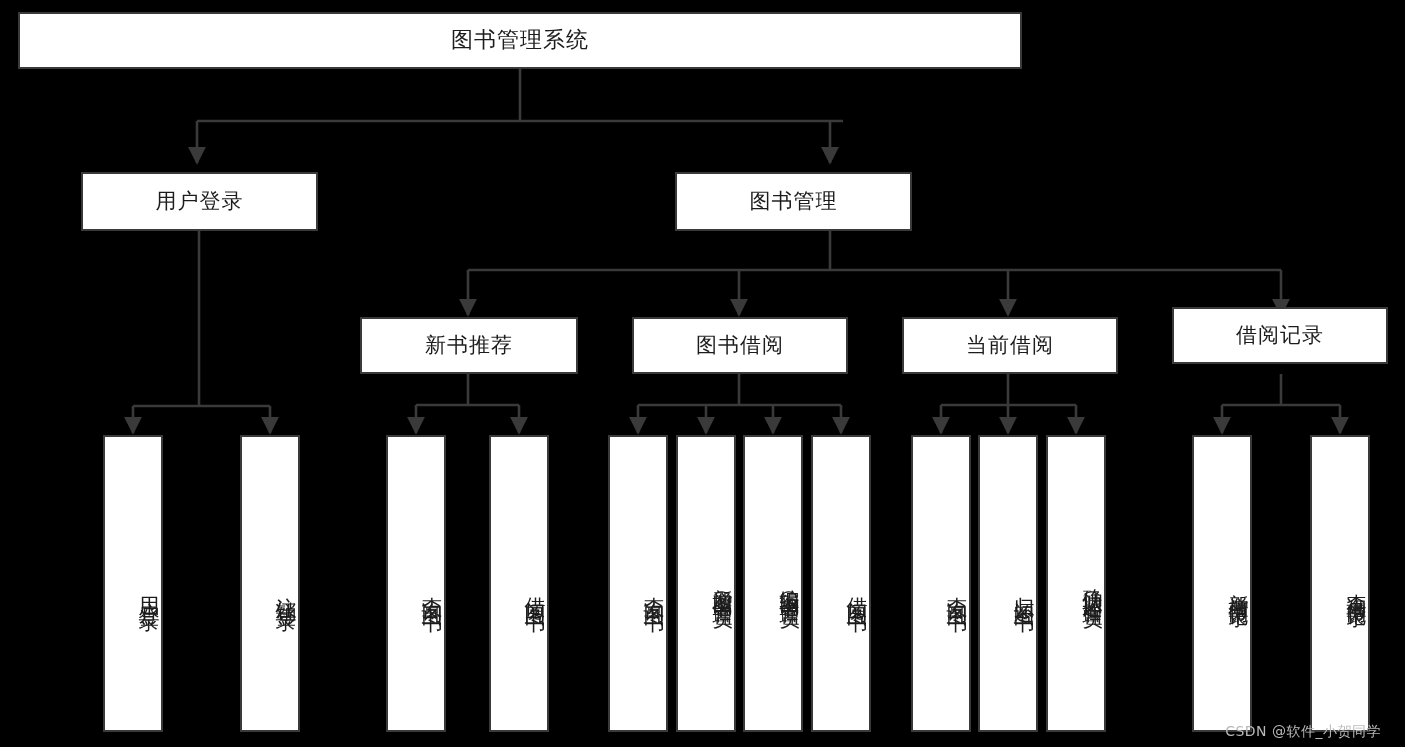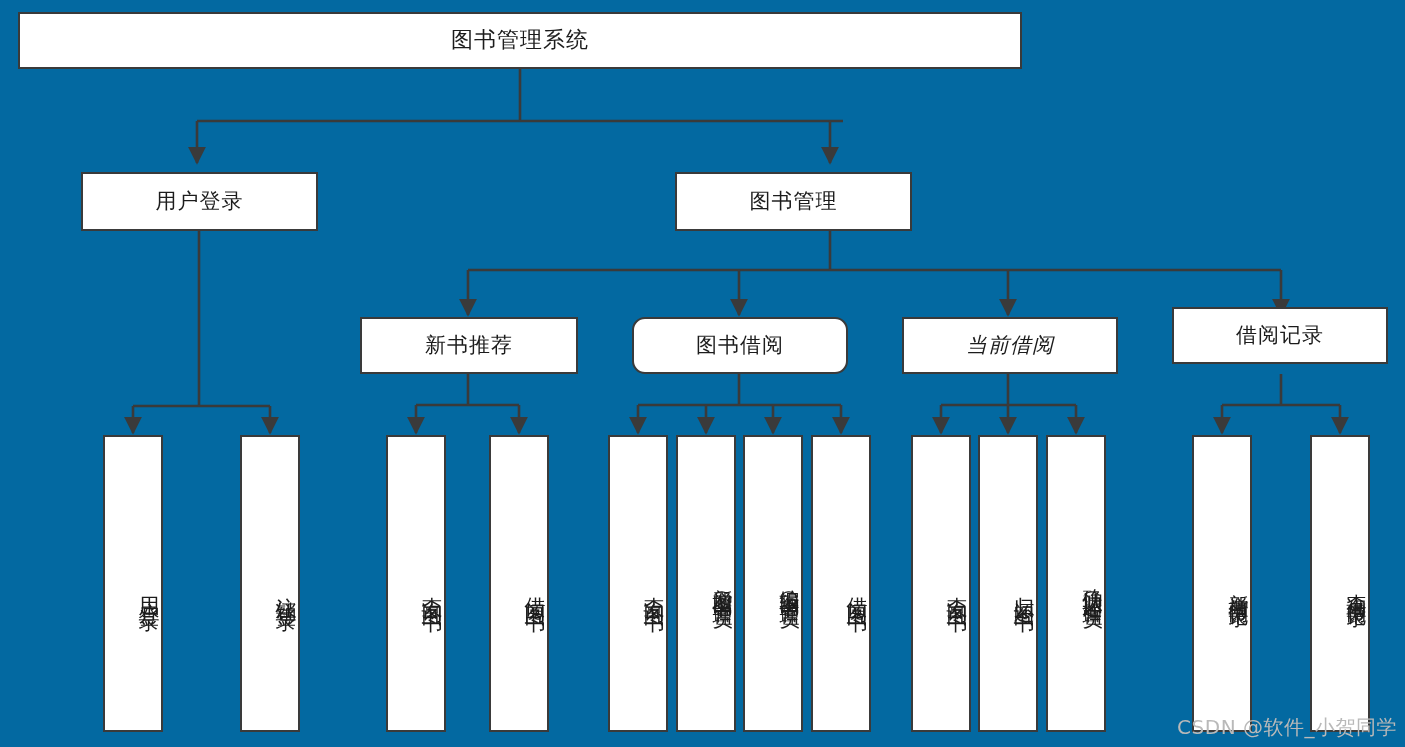--- a/index.html
+++ b/index.html
@@ -8,21 +8,21 @@
     padding: 0;
     background: #ffffff;
   }
   body {
     font-family: "DejaVu Sans", "Liberation Sans", sans-serif;
   }
   #diagram-root {
     position: relative;
     width: 1405px;
     height: 747px;
-    background: #0369a1;
+    background: #000000;
     overflow: hidden;
   }
   #diagram-svg {
     position: absolute;
     left: 0;
     top: 0;
     width: 1405px;
     height: 747px;
   }
   .node {
@@ -56,23 +56,23 @@
     padding-top: 12px;
     white-space: nowrap;
   }
   .node-v.tall-text {
     padding-top: 6px;
     font-size: 20px;
     letter-spacing: 3px;
   }
   .watermark {
     position: absolute;
-    right: 8px;
+    right: 24px;
     bottom: 6px;
-    font-size: 20px;
+    font-size: 14px;
     color: #b9b9b9;
     letter-spacing: 0.5px;
     white-space: nowrap;
     user-select: none;
   }
 </style>
 </head>
 <body>
 
 <div id="diagram-root">
@@ -134,24 +134,24 @@
   <div class="node node-h" style="left:81px; top:172px; width:237px; height:59px;">
     <span>用户登录</span>
   </div>
   <div class="node node-h" style="left:675px; top:172px; width:237px; height:59px;">
     <span>图书管理</span>
   </div>
 
   <div class="node node-h" style="left:360px; top:317px; width:218px; height:57px;">
     <span>新书推荐</span>
   </div>
-  <div class="node node-h" style="left:632px; top:317px; width:216px; height:57px;border-radius:13px;">
+  <div class="node node-h" style="left:632px; top:317px; width:216px; height:57px;">
     <span>图书借阅</span>
   </div>
-  <div class="node node-h" style="left:902px; top:317px; width:216px; height:57px;font-style:italic;">
+  <div class="node node-h" style="left:902px; top:317px; width:216px; height:57px;">
     <span>当前借阅</span>
   </div>
   <div class="node node-h" style="left:1172px; top:307px; width:216px; height:57px;">
     <span>借阅记录</span>
   </div>
 
   <div class="node node-v" style="left:103px; top:435px; width:60px; height:297px;">
     <span>用户登录</span>
   </div>
   <div class="node node-v" style="left:240px; top:435px; width:60px; height:297px;">

